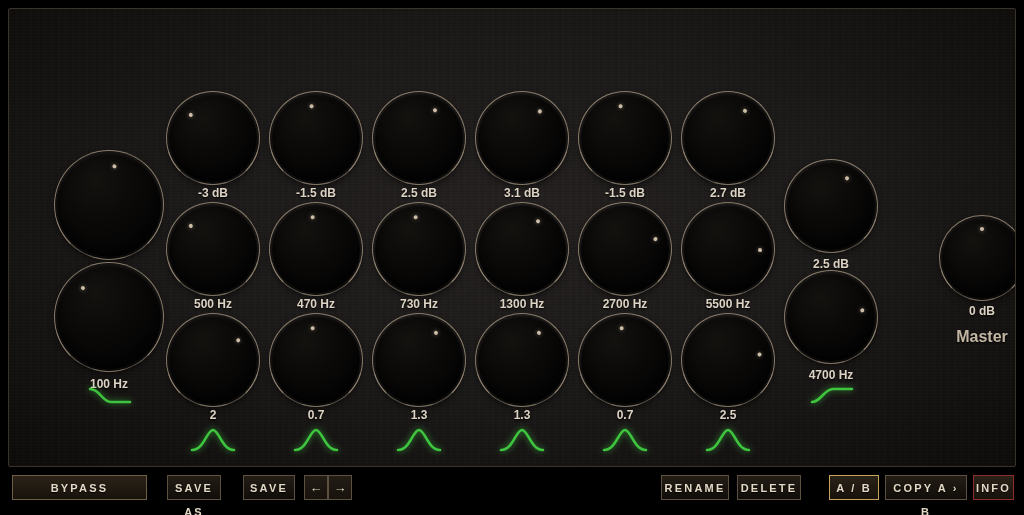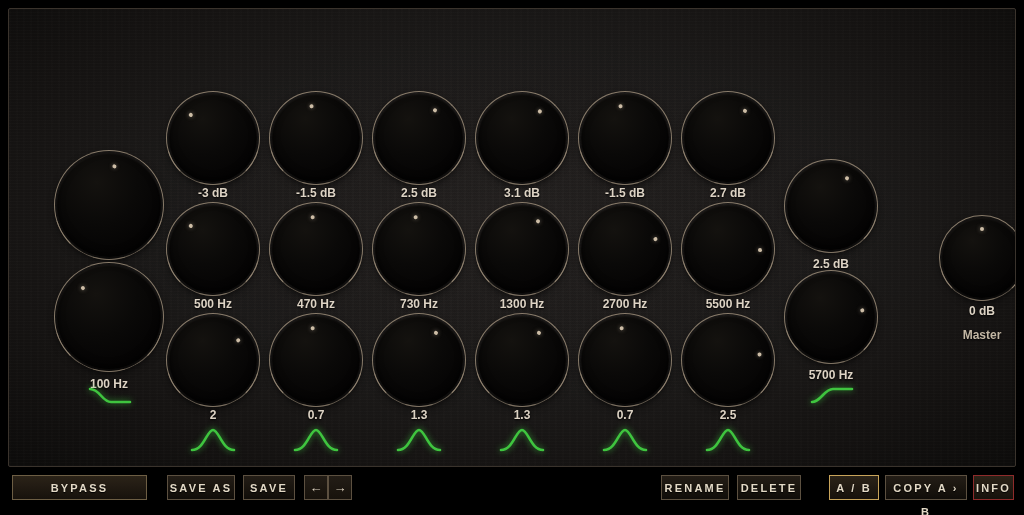--- a/index.html
+++ b/index.html
@@ -151,21 +151,21 @@
     font-size: 12px;
     font-weight: bold;
     color: #ddd3c4;
     text-shadow: 0 1px 2px #000;
   }
   .knob-caption {
     position: absolute;
     left: 50%;
     transform: translateX(-50%);
     white-space: nowrap;
-    font-size: 12px;
+    font-size: 16px;
     font-weight: bold;
     color: #c3b7a4;
     text-shadow: 0 1px 2px #000;
   }
 
   
   .curve-icon {
     position: absolute;
     z-index: 3;
   }
@@ -535,21 +535,21 @@
 
     <div class="knob-unit" id="k-hs-freq" style="left:778px; top:264px;">
       <div class="knob" style="width:88px;height:88px;">
         <div class="ring"></div>
         <div class="ring-b"></div>
         <div class="ring-c"></div>
         <div class="pointer-wrap" style="transform: rotate(78deg);">
           <div class="dot"></div>
         </div>
       </div>
-      <div class="knob-value" style="top:95px;">5700 Hz</div>
+      <div class="knob-value" style="top:95px;">4700 Hz</div>
     </div>
 
     <div class="curve-icon" id="curve-high-shelf" style="left:800px; top:372px;">
       <svg width="46" height="28" viewBox="0 0 46 28">
         <path d="M3 21 C 12 21, 15 8, 24 8 C 33 8, 36 8, 43 8"></path>
       </svg>
     </div>
 
     <div class="knob-unit" id="k-master" style="left:893px; top:209px;margin-left:40px;">
       <div class="knob" style="width:80px;height:80px;">
@@ -563,21 +563,21 @@
       <div class="knob-value" style="top:86px;">0 dB</div>
       <div class="knob-caption" style="top:110px;">Master</div>
     </div>
 
 
   </div>
 
   <div id="toolbar">
     <div class="tb-btn" style="left:12px; width:135px;">BYPASS</div>
 
-    <div class="tb-btn plain" style="left:167px; width:68px;">SAVE AS</div>
+    <div class="tb-btn plain" style="left:167px; width:54px;">SAVE AS</div>
     <div class="tb-btn plain" style="left:243px; width:52px;">SAVE</div>
 
     <div class="tb-arrow" style="left:304px;">←</div>
     <div class="tb-arrow" style="left:328px;">→</div>
 
 
     <div class="tb-btn plain" style="left:661px; width:68px;">RENAME</div>
     <div class="tb-btn plain" style="left:737px; width:64px;">DELETE</div>
 
     <div class="tb-btn" style="left:829px; width:50px; border-color:#c8a45a;">A / B</div>

